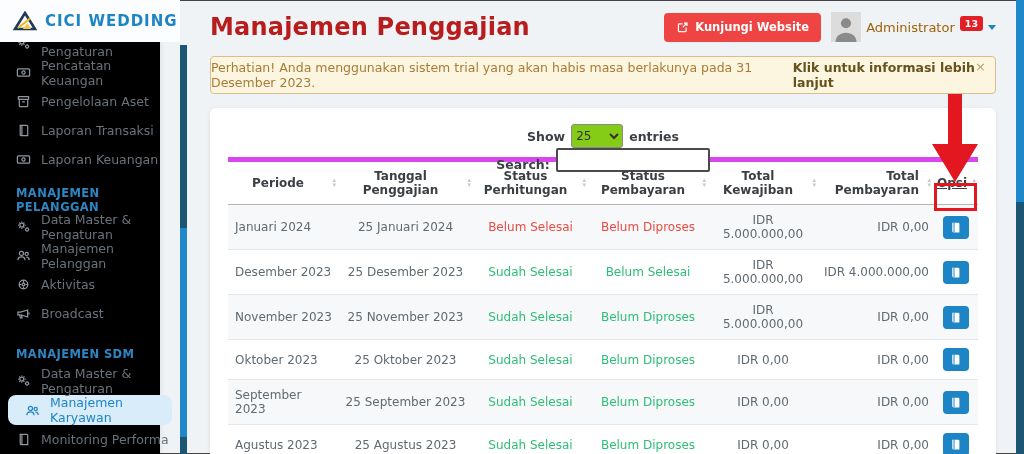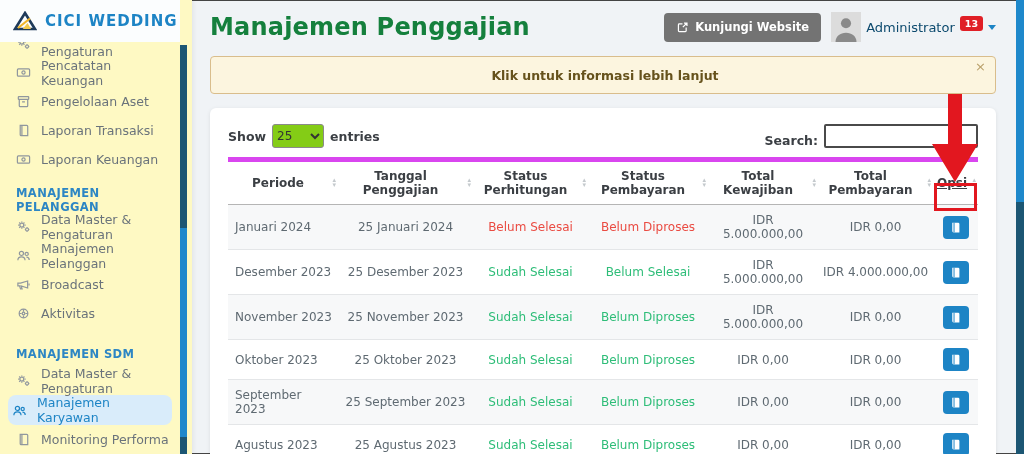--- a/index.html
+++ b/index.html
@@ -5,76 +5,76 @@
   * { margin:0; padding:0; box-sizing:border-box; }
   html,body { width:1024px; height:454px; overflow:hidden; }
   body {
     font-family:"DejaVu Sans","Liberation Sans",sans-serif;
     background:#f0f3f6; position:relative;
     box-shadow: inset 0 0 0 1px #444;
   }
   svg.ic { display:inline-block; vertical-align:middle; }
 
   
-  .sidebar { position:absolute; left:0; top:0; bottom:0; width:192px;
-    background:#fef9c3; box-shadow:1px 0 5px rgba(0,0,0,.07); z-index:2; }
+  .sidebar { position:absolute; left:0; top:0; bottom:0; width:160px;
+    background:#000000; box-shadow:1px 0 5px rgba(0,0,0,.07); z-index:2; }
   .side-header { position:absolute; top:0; left:0; width:180px; height:42px;
     background:#fbfdfe; z-index:3; display:flex; align-items:center; padding-left:13px; gap:8px; }
   .brand-text { color:#1d84c5; font-size:15px; font-weight:bold; letter-spacing:1px; }
   .side-menu { position:absolute; top:42px; left:0; width:180px; list-style:none; z-index:1; }
   .mi-row { height:29px; display:flex; align-items:center; gap:10px; padding:0 10px 0 16px;
     color:#6a737b; font-size:12.5px; cursor:pointer; }
   .mi-row.first { margin-top:-13px; }
   .mi-row .mi { width:15px; height:15px; color:#90979e; flex:0 0 15px; }
-  .mi-row.active { background:#d9ecfa; border-radius:8px; margin:0 8px; padding:0 2px 0 4px; color:#1d84c5; height:30px; }
+  .mi-row.active { background:#d9ecfa; border-radius:8px; margin:0 8px; padding:0 2px 0 17px; color:#1d84c5; height:30px; }
   .mi-row.active .mi { color:#1d84c5; }
   .menu-heading { margin-top:14px; height:24px; display:flex; align-items:center;
     padding-left:16px; color:#2d86c4; font-size:11.5px; font-weight:bold; letter-spacing:.4px; }
   
   .side-scroll { position:absolute; left:180px; top:45px; bottom:0; width:7px; background:#1e88cb; z-index:4; }
   .side-scroll .thumb { position:absolute; top:0; left:0; width:7px; height:183px; background:#1c5673; }
   .side-scroll .btm { position:absolute; bottom:0; left:0; width:7px; height:17px; background:#1c5673; }
 
   
   .main { position:absolute; left:190px; right:8px; top:0; bottom:0; padding:0 20px; }
   .topbar { height:46px; display:flex; align-items:center; justify-content:space-between; padding-top:8px; }
-  .page-title { font-size:24px; font-weight:bold; color:#15803d; letter-spacing:.2px; }
+  .page-title { font-size:24px; font-weight:bold; color:#b91c1c; letter-spacing:.2px; }
   .top-right { display:flex; align-items:center; gap:10px; }
-  .visit-btn { background:#737373; color:#fff; border:none; border-radius:4px; height:29px;
+  .visit-btn { background:#ef4444; color:#fff; border:none; border-radius:4px; height:29px;
     padding:0 12px; font-size:11.5px; font-weight:bold; display:flex; align-items:center; gap:6px; cursor:pointer;
     font-family:inherit; }
   .avatar { width:30px; height:32px; overflow:hidden; }
   .user-menu { display:flex; align-items:center; gap:5px; cursor:pointer; }
-  .user-name { color:#0c4a6e; font-size:13px; }
+  .user-name { color:#a16207; font-size:13px; }
   .user-badge { background:#e01f26; color:#fff; font-size:9.5px; font-weight:bold;
     border-radius:3px; padding:2px 5px; position:relative; top:-4px; }
   .caret { width:0; height:0; border-left:4px solid transparent; border-right:4px solid transparent;
     border-top:5px solid #1d84c5; }
 
   
   .alert { position:relative; margin-top:10px; height:38px; background:#fcf5df;
     border:1px solid #d9bd8c; border-radius:4px; display:flex; align-items:center; justify-content:center;
     font-size:12.5px; color:#a87c36; }
   .alert b { color:#66521c; margin-left:4px; cursor:pointer; }
   .alert-close { position:absolute; right:9px; top:2px; color:#b9a06b; font-size:13px; cursor:pointer; }
 
   
   .card { margin-top:14px; background:#fff; border-radius:6px; box-shadow:0 1px 4px rgba(0,0,0,.09);
     padding:16px 18px 30px; height:400px; }
   .table-controls { display:flex; justify-content:space-between; align-items:center; height:24px;
-    font-size:12.5px; font-weight:bold; color:#3b3f44; }
+    font-size:12.5px; font-weight:bold; color:#3b3f44;flex-direction:column; }
   .show-group { display:flex; align-items:center; gap:6px; }
   .len-select { width:52px; height:24px; border:1px solid #8a8a8a; border-radius:3px;
     font-size:12px; font-family:inherit; color:#333; background:#84cc16; }
   .search-group { display:flex; align-items:flex-end; gap:6px; }
   .search-input { width:154px; height:24px; border:2px solid #4a4a4a; border-radius:2px;
     font-size:12px; padding:0 6px; font-family:inherit; }
 
   table.data { margin-top:9px; border-collapse:collapse; table-layout:fixed; width:750px; font-size:12px; }
-  .c0{width:110px;} .c1{width:135px;} .c2{width:115px;} .c3{width:120px;} .c4{width:110px;} .c5{width:115px;} .c6{width:45px;text-decoration:underline;}
+  .c0{width:110px;} .c1{width:135px;} .c2{width:115px;} .c3{width:120px;} .c4{width:110px;} .c5{width:115px;text-align:right;} .c6{width:45px;text-decoration:underline;}
   thead th { font-weight:bold; color:#3b3f44; padding:7px 14px 7px 4px; text-align:center; position:relative;
     border-top:5px solid #d946ef; border-bottom:1px solid #b5b5b5; cursor:pointer; }
   .sort { position:absolute; right:2px; top:50%; transform:translateY(-50%); display:flex;
     flex-direction:column; line-height:5px; font-size:7px; color:#c4c9cd; }
   tbody td { padding:8px 4px; color:#5f6a72; text-align:center; border-bottom:1px solid #e4e6e8; }
   tbody td.c0 { text-align:left; padding-left:7px; }
   tbody tr:nth-child(odd) { background:#f7f8f9; }
   .opsi-btn { width:26px; height:23px; background:#1d84c5; border:none; border-radius:4px;
     display:inline-flex; align-items:center; justify-content:center; cursor:pointer; color:#fff; }
 
@@ -200,30 +200,30 @@
 
   <li class="mi-row">
     <svg class="ic mi" width="15" height="15">
           <use href="#i-users"></use>
         </svg>
     <span class="mi-label">Manajemen Pelanggan</span>
   </li>
 
   <li class="mi-row">
     <svg class="ic mi" width="15" height="15">
+          <use href="#i-wheel"></use>
+        </svg>
+    <span class="mi-label">Aktivitas</span>
+  </li>
+
+  <li class="mi-row">
+    <svg class="ic mi" width="15" height="15">
           <use href="#i-megaphone"></use>
         </svg>
     <span class="mi-label">Broadcast</span>
-  </li>
-
-  <li class="mi-row">
-    <svg class="ic mi" width="15" height="15">
-          <use href="#i-wheel"></use>
-        </svg>
-    <span class="mi-label">Aktivitas</span>
   </li>
 
   <li class="menu-heading">MANAJEMEN SDM</li>
 
   <li class="mi-row">
     <svg class="ic mi" width="15" height="15">
           <use href="#i-cogs"></use>
         </svg>
     <span class="mi-label">Data Master &amp; Pengaturan</span>
   </li>
@@ -264,20 +264,21 @@
             <use href="#i-person"></use>
           </svg>
         <span class="user-name">Administrator</span>
         <span class="user-badge">13</span>
         <span class="caret"></span>
       </div>
     </div>
   </div>
 
   <div class="alert">
+    <span>Perhatian! Anda menggunakan sistem trial yang akan habis masa berlakunya pada 31 Desember 2023.</span>
     <b>Klik untuk informasi lebih lanjut</b>
     <span class="alert-close">×</span>
   </div>
 
   <div class="card">
     <div class="table-controls">
       <div class="show-group">
         <span>Show</span>
         <select class="len-select" id="len-select"><option>25</option></select>
         <span>entries</span>

